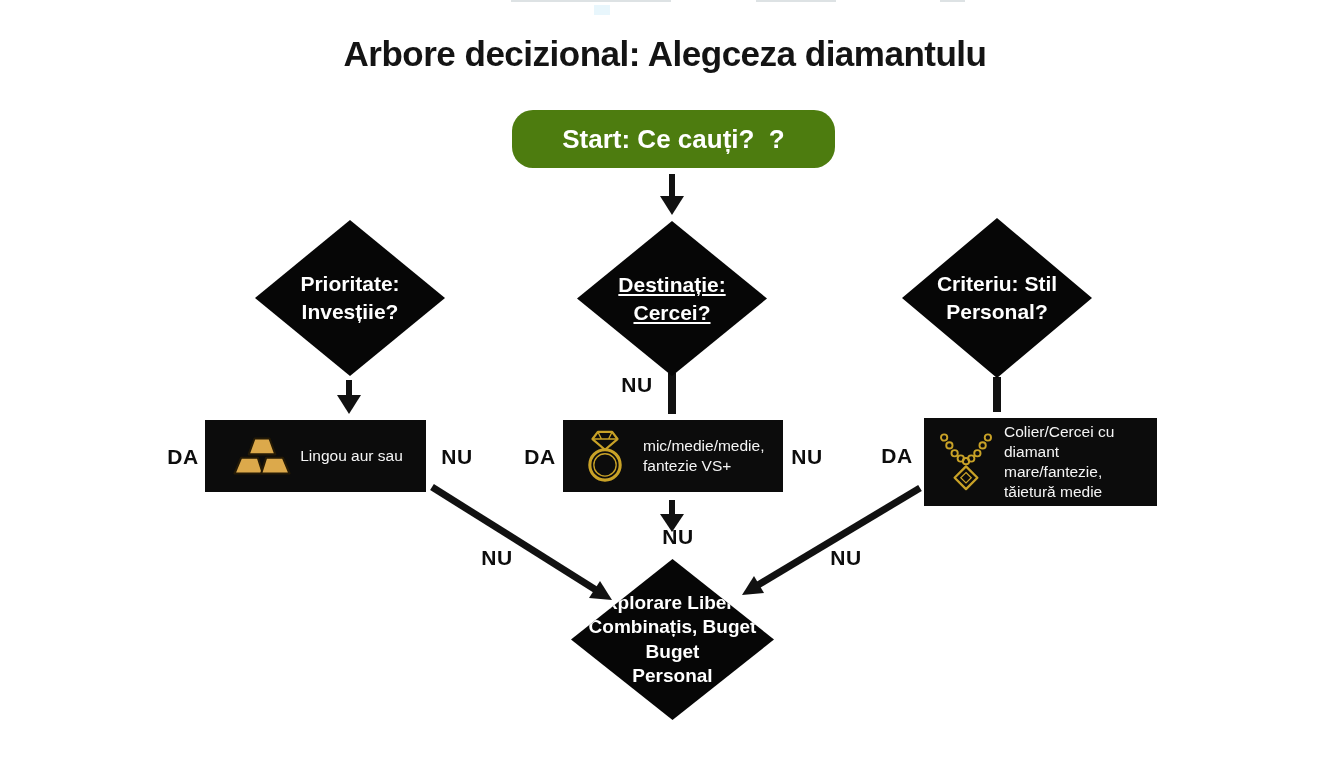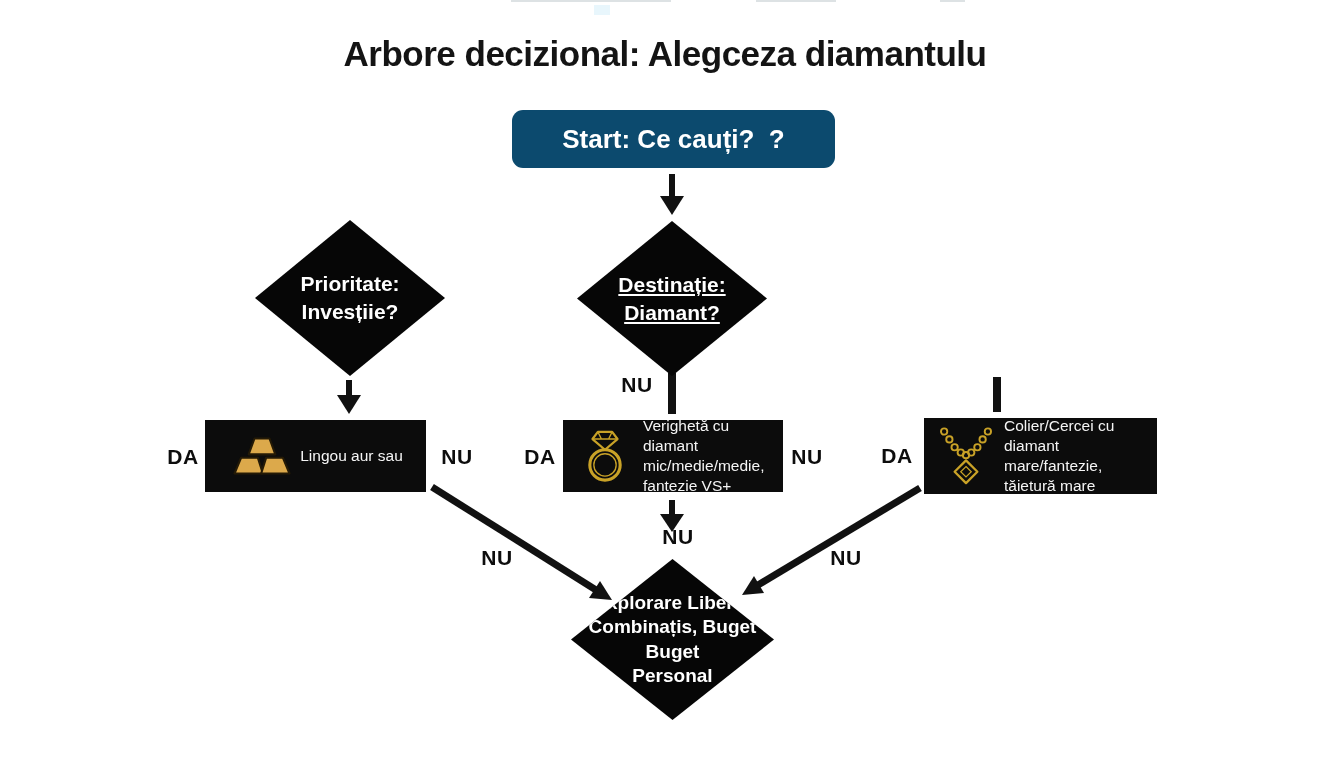--- a/index.html
+++ b/index.html
@@ -7,22 +7,22 @@
     width:1344px;height:768px;background:#ffffff;overflow:hidden;position:relative;
     font-family:"Liberation Sans","DejaVu Sans",sans-serif;
   }
   .canvas{position:absolute;inset:0;}
   .title{
     position:absolute;top:34px;left:0;width:1330px;margin:0;text-align:center;
     font-size:35px;font-weight:700;color:#141414;letter-spacing:-0.5px;
   }
   .edges{position:absolute;top:0;left:0;width:1344px;height:768px;pointer-events:none;}
   .start-node{
-    position:absolute;left:512px;top:110px;width:323px;height:58px;background:#0c4a6e;
-    border-radius:11px;display:flex;align-items:center;justify-content:center;
+    position:absolute;left:512px;top:110px;width:323px;height:58px;background:#4d7c0f;
+    border-radius:21px;display:flex;align-items:center;justify-content:center;
   }
   .start-node span{color:#fff;font-weight:700;font-size:26px;white-space:pre;}
   .diamond{
     position:absolute;background:#060606;
     clip-path:polygon(50% 0,100% 50%,50% 100%,0 50%);
     display:flex;flex-direction:column;align-items:center;justify-content:center;
     text-align:center;color:#ffffff;font-weight:700;font-size:21px;line-height:1.32;
   }
   .diamond.final{font-size:19px;font-weight:600;line-height:1.28;}
   .result-box{
@@ -75,21 +75,25 @@
   <div class="start-node">
     <span>Start: Ce cauți?  ?</span>
   </div>
 
   <div class="diamond" style="left:255px;top:220px;width:190px;height:156px;">
     <div>Prioritate:</div>
     <div>Invesțiie?</div>
   </div>
   <div class="diamond" style="left:577px;top:221px;width:190px;height:155px;text-decoration:underline;">
     <div>Destinație:</div>
-    <div>Diamant?</div>
+    <div>Cercei?</div>
+  </div>
+  <div class="diamond" style="left:902px;top:218px;width:190px;height:160px;">
+    <div>Criteriu: Stil</div>
+    <div>Personal?</div>
   </div>
 
   <div class="result-box" style="left:205px;top:420px;width:221px;height:72px;justify-content:center;">
     <span class="icon">
       <svg width="60" height="48" viewBox="0 0 72 56">
         <g fill="#dca94b" stroke="#241a06" stroke-width="2.5" stroke-linejoin="round">
           <polygon points="27,7 45,7 52,26 20,26"></polygon>
           <polygon points="11,30 31,30 37,49 3,49"></polygon>
           <polygon points="41,30 61,30 69,49 35,49"></polygon>
         </g>
@@ -105,48 +109,47 @@
       <svg width="50" height="60" viewBox="0 0 56 64">
         <g fill="none" stroke="#c9a227">
           <circle cx="28" cy="42" r="17" stroke-width="3.5"></circle>
           <circle cx="28" cy="42" r="12.5" stroke-width="1.5"></circle>
           <path d="M20,5 L36,5 L42,13 L28,25 L14,13 Z" stroke-width="2.5" stroke-linejoin="round"></path>
           <path d="M14,13 L42,13 M20,5 L24,13 M36,5 L32,13" stroke-width="1.5"></path>
         </g>
       </svg>
     </span>
     <div class="box-lines">
-      <div>Verighetă cu diamant</div>
       <div>mic/medie/medie,</div>
       <div>fantezie VS+</div>
     </div>
   </div>
 
-  <div class="result-box" style="left:924px;top:418px;width:233px;height:76px;">
+  <div class="result-box" style="left:924px;top:418px;width:233px;height:88px;">
     <span class="icon">
       <svg width="56" height="62" viewBox="0 0 64 70">
         <g fill="none" stroke="#c9a227" stroke-width="2.2">
           <circle cx="7" cy="7" r="3.6"></circle>
           <circle cx="13" cy="16" r="3.6"></circle>
           <circle cx="19" cy="25" r="3.6"></circle>
           <circle cx="26" cy="31" r="3.6"></circle>
           <circle cx="32" cy="34" r="3.6"></circle>
           <circle cx="38" cy="31" r="3.6"></circle>
           <circle cx="45" cy="25" r="3.6"></circle>
           <circle cx="51" cy="16" r="3.6"></circle>
           <circle cx="57" cy="7" r="3.6"></circle>
           <polygon points="32,40 45,53 32,66 19,53" stroke-width="2.6" stroke-linejoin="round"></polygon>
           <polygon points="32,47 38,53 32,59 26,53" stroke-width="1.4"></polygon>
         </g>
       </svg>
     </span>
     <div class="box-lines">
       <div>Colier/Cercei cu</div>
       <div>diamant mare/fantezie,</div>
-      <div>tăietură mare</div>
+      <div>tăietură medie</div>
     </div>
   </div>
 
   <div class="diamond final" style="left:571px;top:559px;width:203px;height:161px;">
     <div>Explorare Liberă:</div>
     <div>Combinațis, Buget</div>
     <div>Buget</div>
     <div>Personal</div>
   </div>
 

